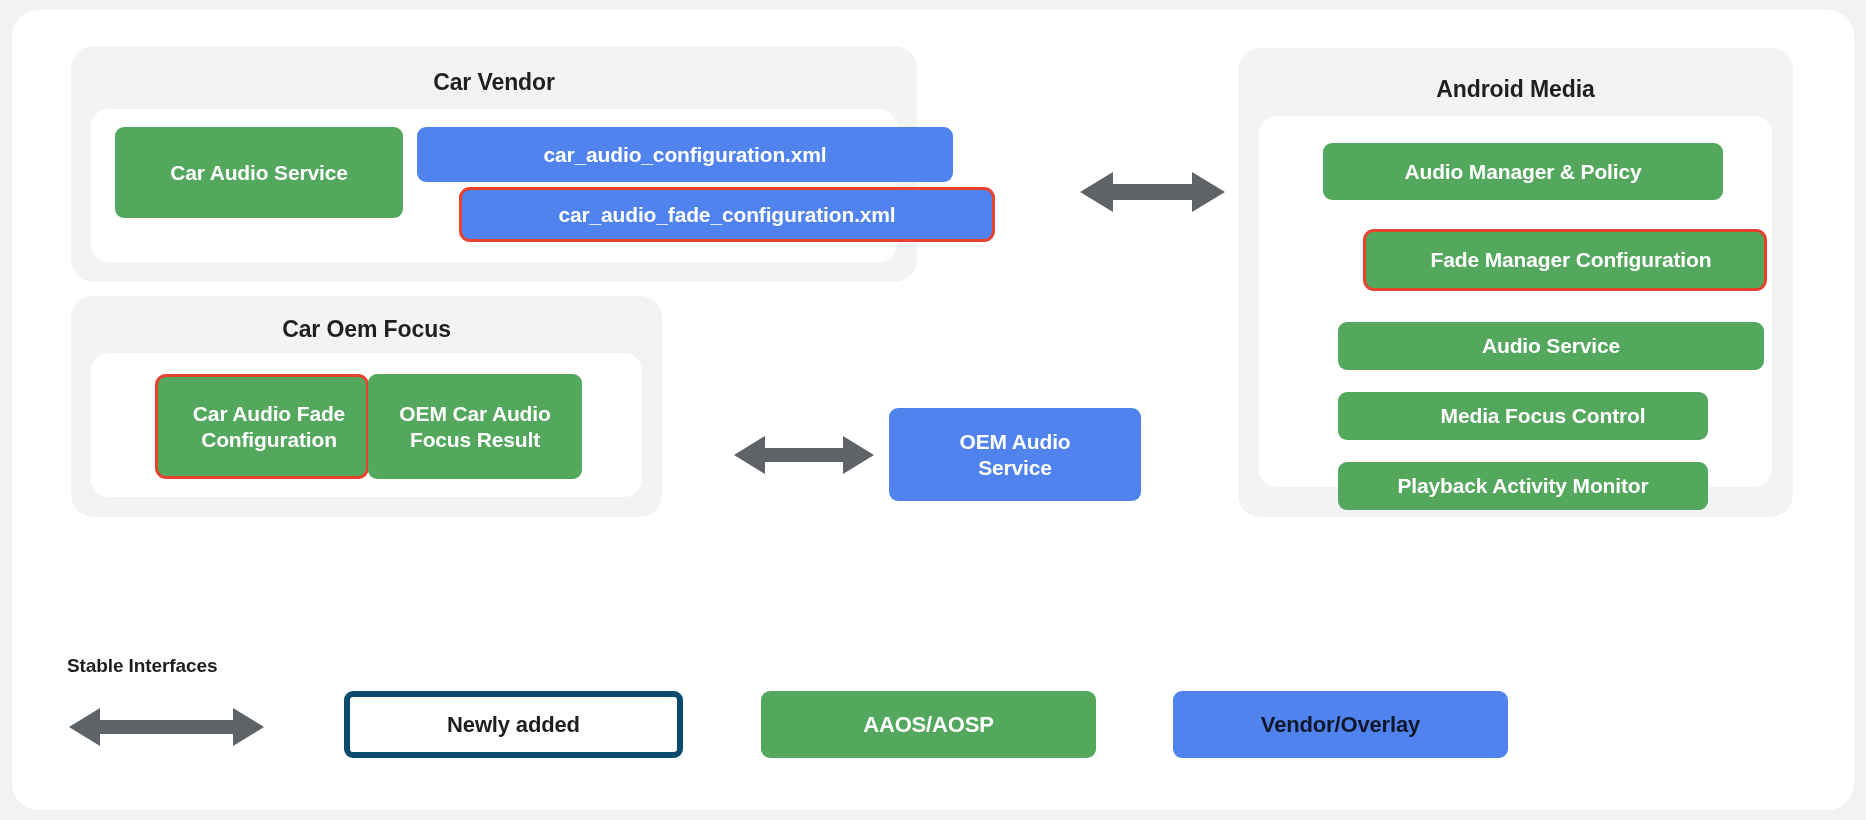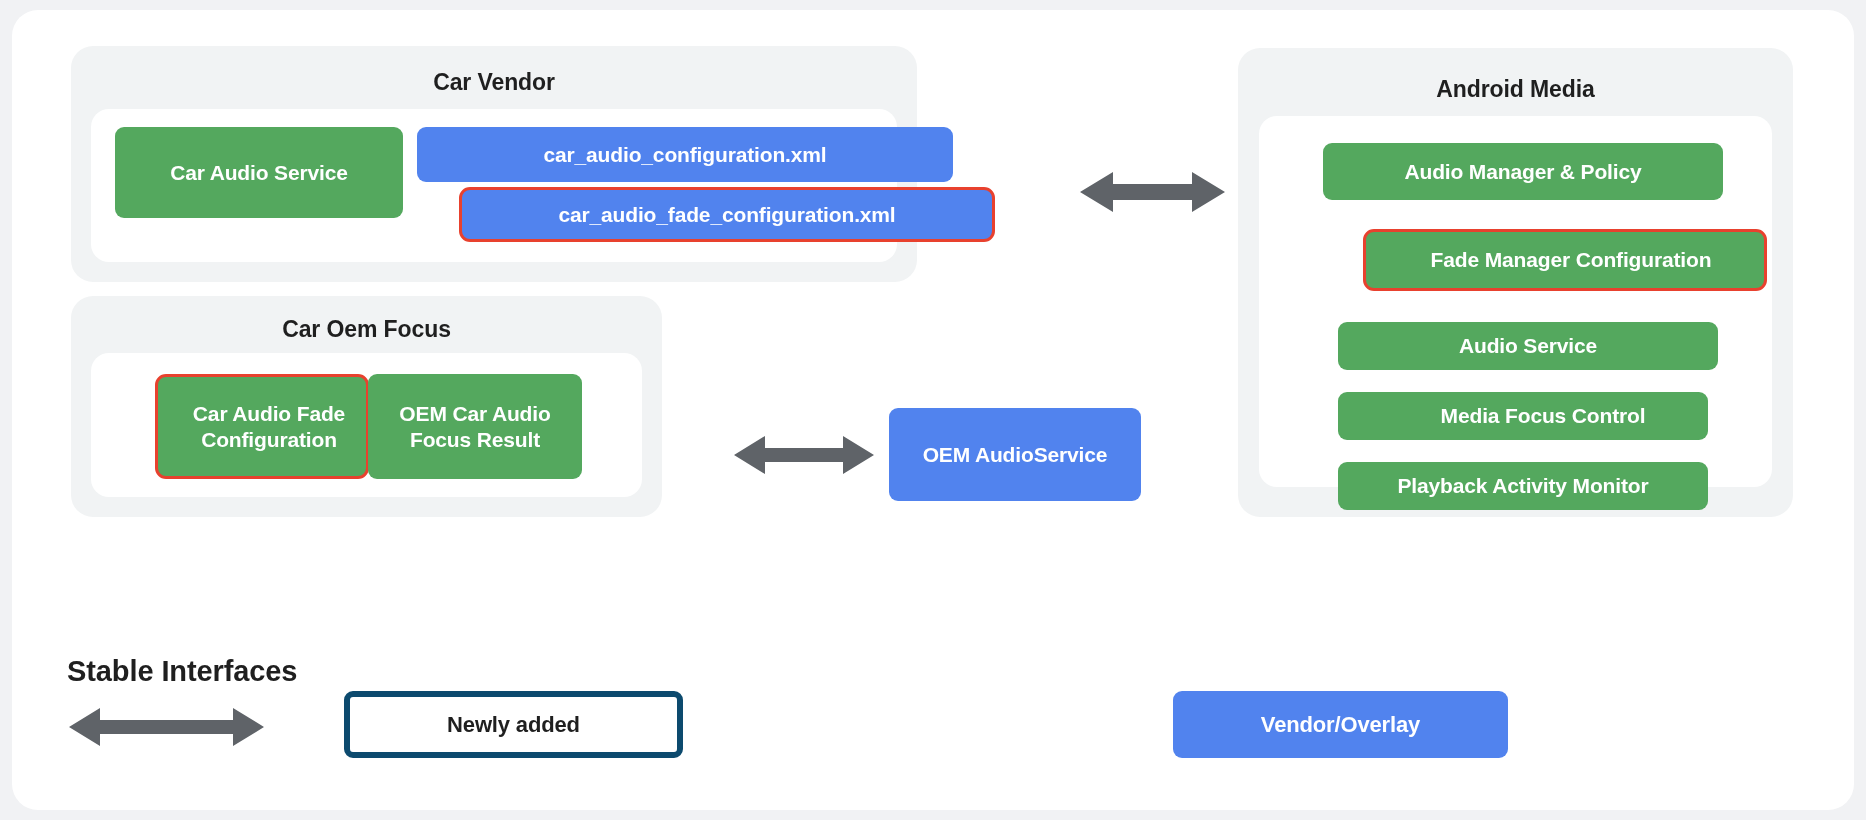--- a/index.html
+++ b/index.html
@@ -80,21 +80,21 @@
   }
 
   
   .arrow {
     position: absolute;
   }
 
   
   .legend-label {
     position: absolute;
-    font-size: 29px;
+    font-size: 19px;
     font-weight: 700;
     color: #1f1f1f;
     white-space: nowrap;
     letter-spacing: -0.1px;
   }
   .legend-chip {
     position: absolute;
     display: flex;
     align-items: center;
     justify-content: center;
@@ -102,21 +102,21 @@
     font-size: 22px;
     font-weight: 700;
     letter-spacing: -0.15px;
   }
   .legend-chip.outline {
     background: #ffffff;
     border: 6px solid #0c4a6e;
     color: #1f1f1f;
   }
   .legend-chip.green { background: #54a85e; color: #ffffff; }
-  .legend-chip.blue  { background: #5183ee; color: #ffffff; }
+  .legend-chip.blue  { background: #5183ee; color: #0f172a; }
 </style>
 </head>
 <body>
 
 <div id="stage">
   <div class="outer-card">
 
     <div class="group-panel" style="left:59px; top:36px; width:846px; height:236px;">
       <div class="group-title" style="top:23px;">Car Vendor</div>
 
@@ -141,28 +141,28 @@
 
     <div class="group-panel" style="left:1226px; top:38px; width:555px; height:469px;">
       <div class="group-title" style="top:28px;">Android Media</div>
 
       <div class="inner-well" style="left:21px; top:68px; width:513px; height:371px;"></div>
 
       <div class="node green" style="left:85px; top:95px; width:400px; height:57px;">Audio Manager &amp; Policy</div>
 
       <div class="node green hl" style="left:83px; top:181px; width:404px; height:62px;padding-left:20px;">Fade Manager Configuration</div>
 
-      <div class="node green" style="left:100px; top:274px; width:380px; height:48px;">Audio Service</div>
+      <div class="node green" style="left:100px; top:274px; width:426px; height:48px;">Audio Service</div>
 
       <div class="node green" style="left:100px; top:344px; width:370px; height:48px;padding-left:48px;">Media Focus Control</div>
 
       <div class="node green" style="left:100px; top:414px; width:370px; height:48px;">Playback Activity Monitor</div>
     </div>
 
-    <div class="node blue" style="left:877px; top:398px; width:252px; height:93px; flex-direction:row;">
+    <div class="node blue" style="left:877px; top:398px; width:252px; height:93px; flex-direction:column;">
       <span>OEM Audio</span>
       <span>Service</span>
     </div>
 
     <div class="arrow" style="left:1068px; top:158px; width:145px; height:48px;">
       <svg width="145" height="48" viewBox="0 0 145 48">
         <path d="M 0 24 L 33 4 L 33 16 L 112 16 L 112 4 L 145 24 L 112 44 L 112 32 L 33 32 L 33 44 Z" fill="#5f6368"></path>
       </svg>
     </div>
 
@@ -175,17 +175,18 @@
     <div class="legend-label" style="left:55px; top:645px;">Stable Interfaces</div>
 
     <div class="arrow" style="left:57px; top:695px; width:195px; height:44px;">
       <svg width="195" height="44" viewBox="0 0 195 44">
         <path d="M 0 22 L 31 3 L 31 15 L 164 15 L 164 3 L 195 22 L 164 41 L 164 29 L 31 29 L 31 41 Z" fill="#5f6368"></path>
       </svg>
     </div>
 
     <div class="legend-chip outline" style="left:332px; top:681px; width:339px; height:67px;">Newly added</div>
 
+    <div class="legend-chip green" style="left:749px; top:681px; width:335px; height:67px;">AAOS/AOSP</div>
 
     <div class="legend-chip blue" style="left:1161px; top:681px; width:335px; height:67px;">Vendor/Overlay</div>
 
   </div>
 </div>
 
 </body></html>

